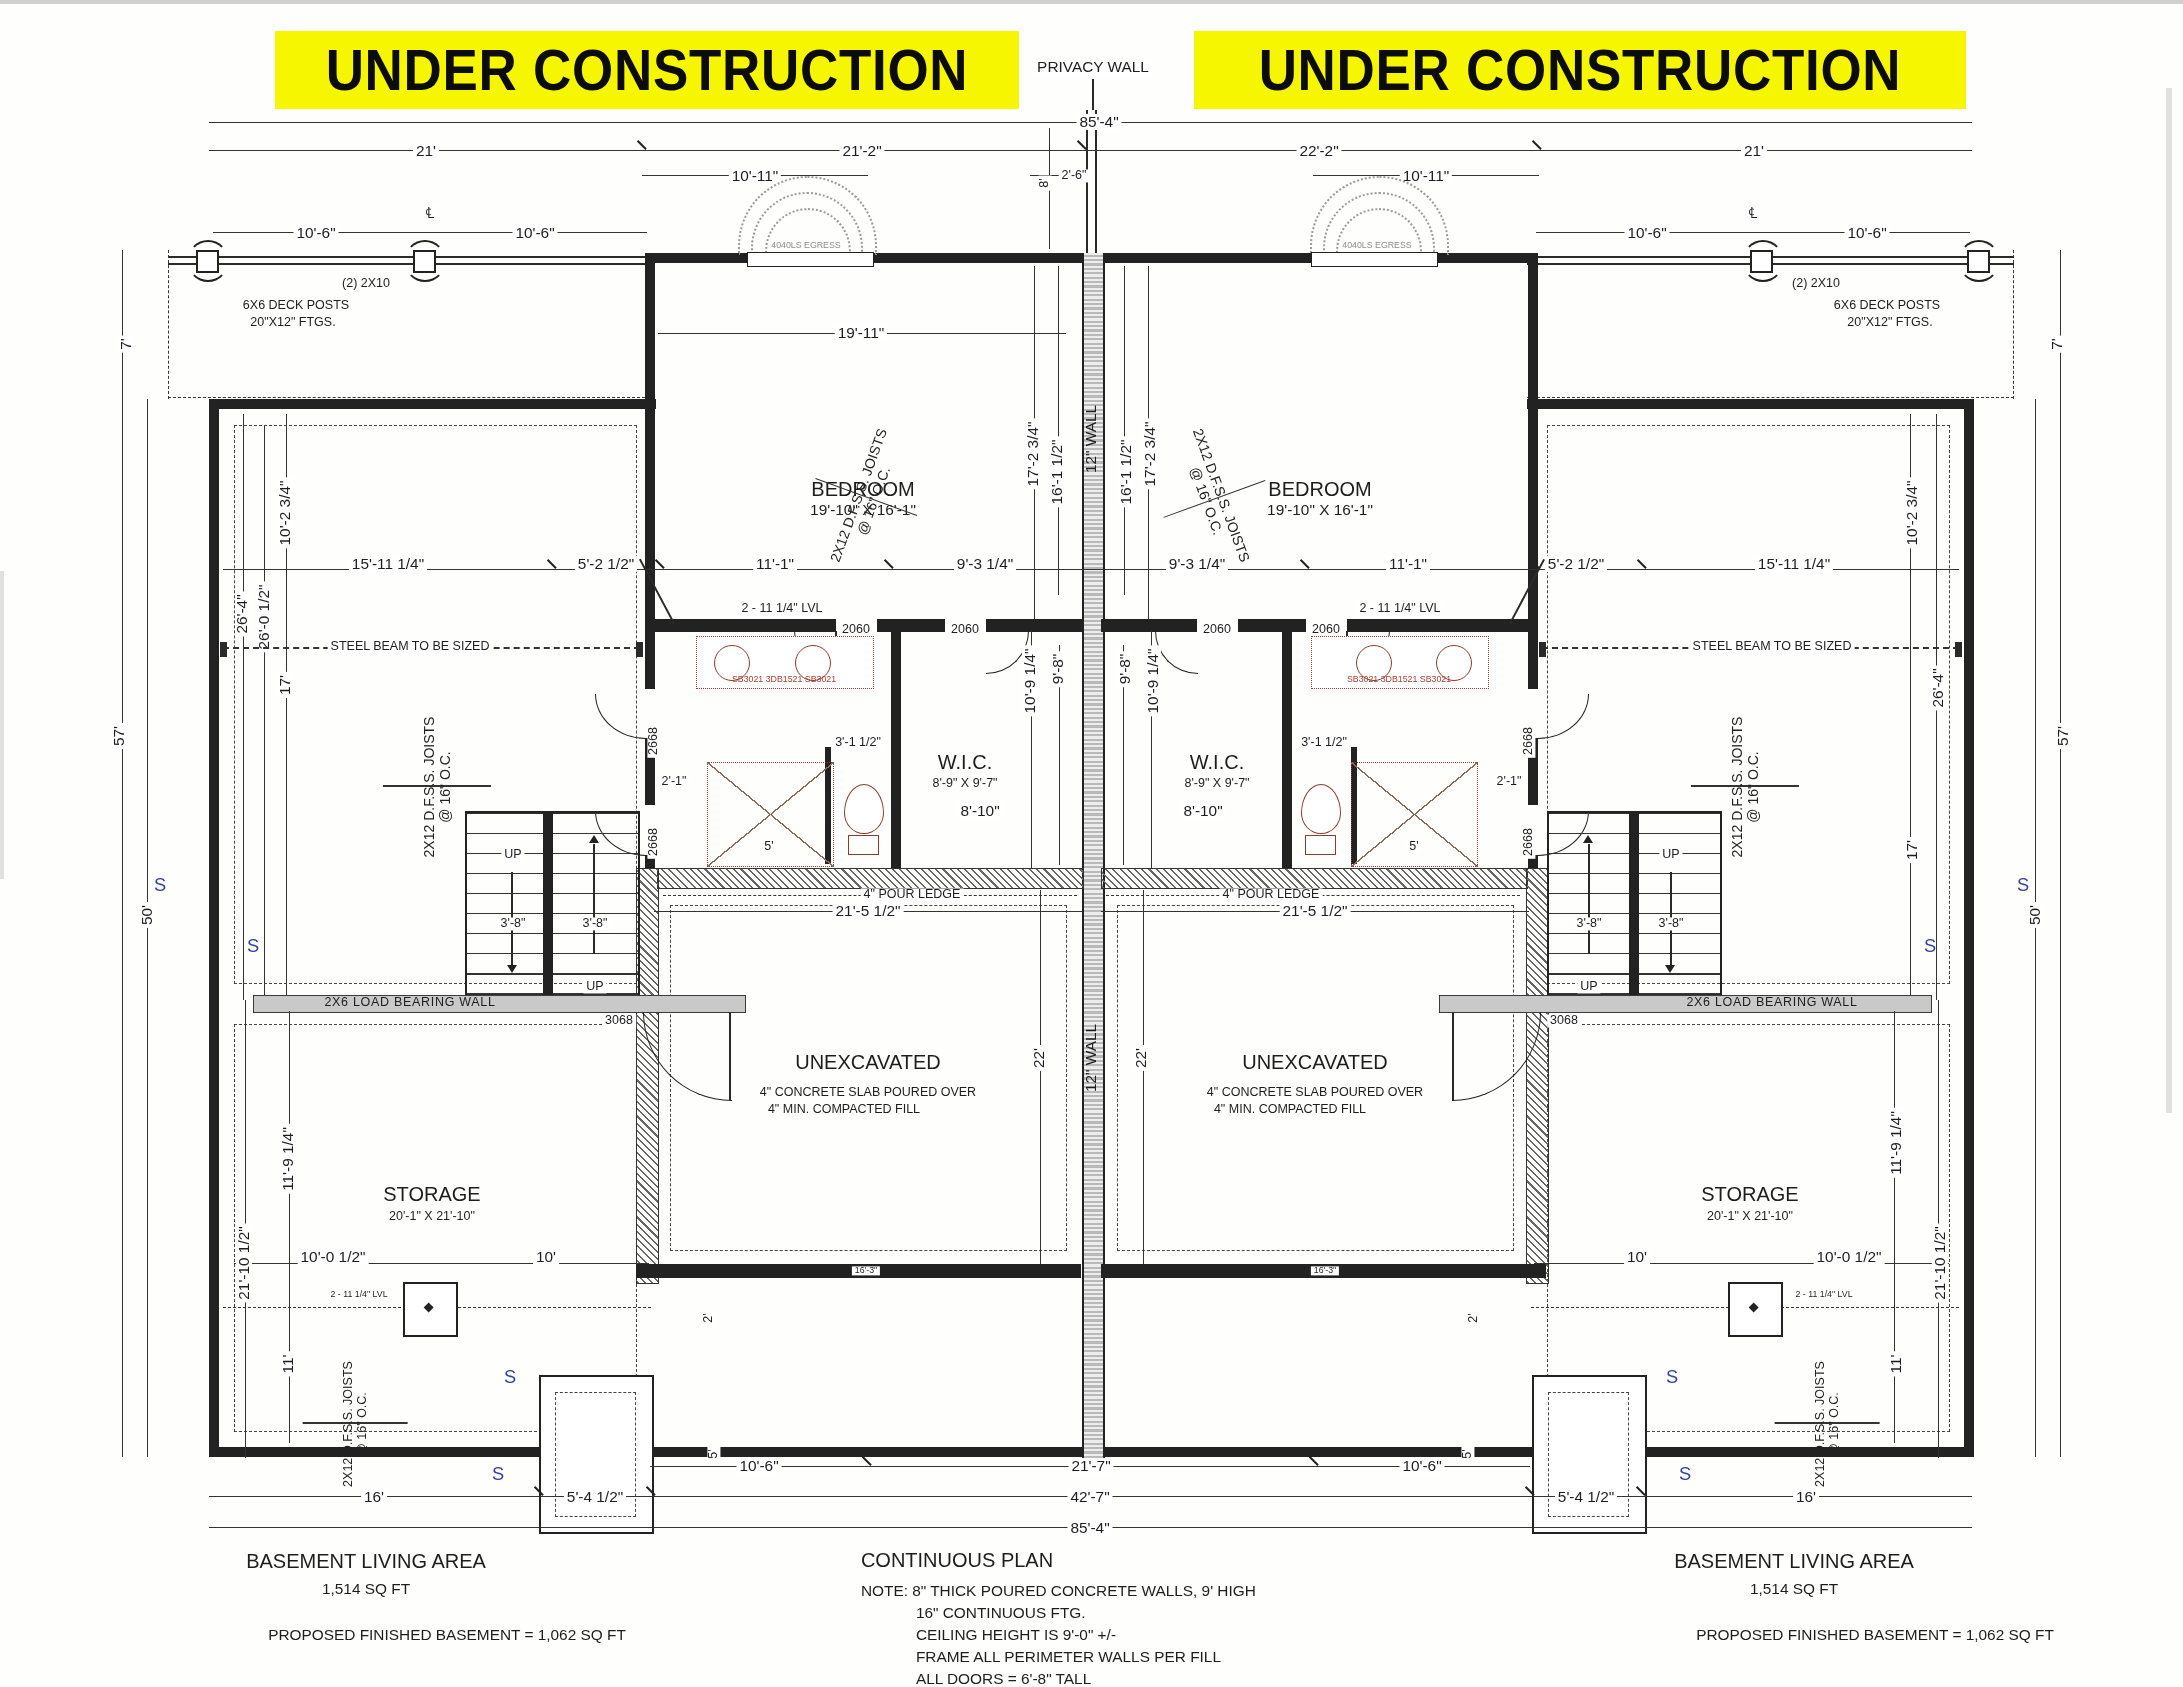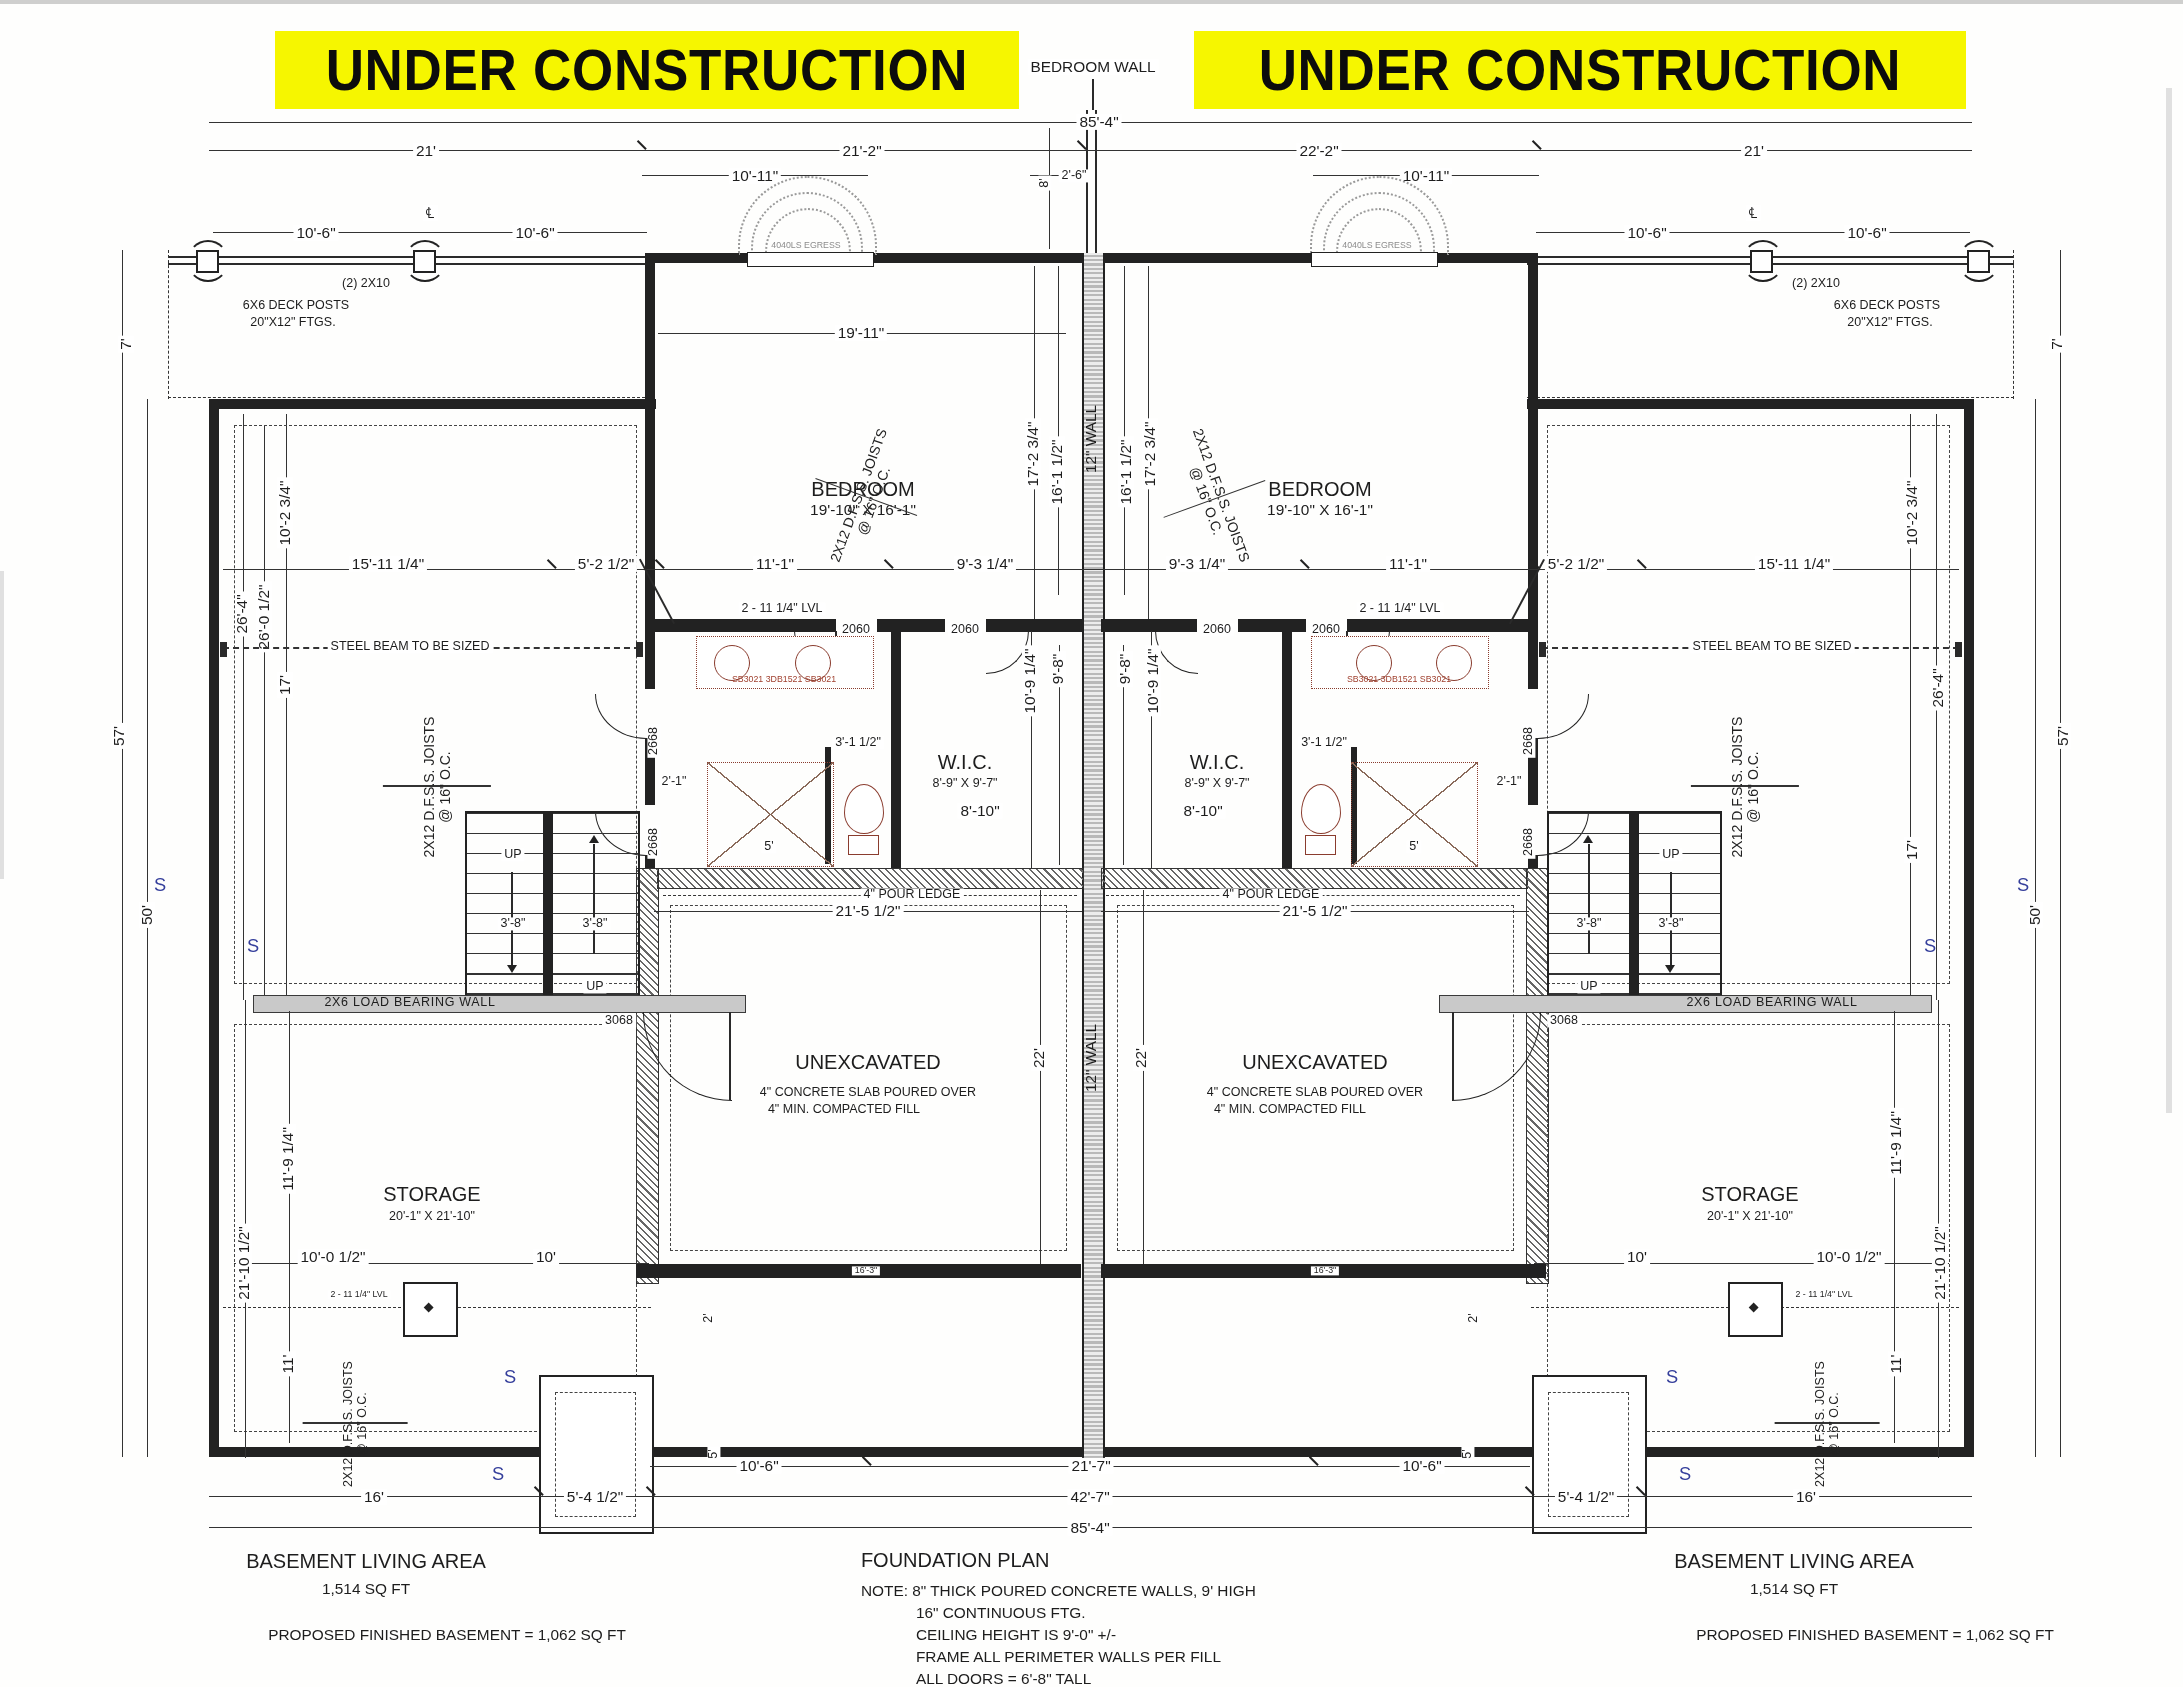--- a/index.html
+++ b/index.html
@@ -64,21 +64,21 @@
   <div class="artifact" style="left:2166px;top:88px;width:5.9px;height:1025px;opacity:.35"></div>
   <div class="artifact" style="left:0;top:571px;width:3.7px;height:308px;opacity:.35"></div>
 
   <div class="banner" style="left:275px;top:31px;width:744px;height:78px">
     <span>UNDER CONSTRUCTION</span>
     </div>
   <div class="banner" style="left:1194px;top:31px;width:772px;height:78px">
     <span>UNDER CONSTRUCTION</span>
     </div>
 
-  <span class="lbl" style="left:1093px;top:67px">BEDROOM WALL</span>
+  <span class="lbl" style="left:1093px;top:67px">PRIVACY WALL</span>
   <div class="wline" style="left:1092px;top:79px;width:1.5px;height:31px"></div>
   <div class="wline" style="left:1086px;top:110px;width:1.5px;height:144px"></div>
   <div class="wline" style="left:1095px;top:110px;width:1.5px;height:144px"></div>
   <div class="dimv" style="left:1049px;top:128px;height:121px"></div>
 
   <div class="dim" style="left:209px;top:122px;width:1763px"></div>
   <span class="lbl" style="left:1099px;top:122px">85'-4"</span>
   <div class="dim" style="left:209px;top:150px;width:1763px"></div>
   <div class="tk" style="left:636px;top:144px"></div>
   <div class="tk" style="left:1076px;top:144px"></div>
@@ -455,21 +455,21 @@
   <span class="lbl" style="left:595px;top:1497px">5'-4 1/2"</span>
   <span class="lbl" style="left:1090px;top:1497px">42'-7"</span>
   <span class="lbl" style="left:1586px;top:1497px">5'-4 1/2"</span>
   <span class="lbl" style="left:1806px;top:1497px">16'</span>
   <div class="dim" style="left:209px;top:1527px;width:1763px"></div>
   <span class="lbl" style="left:1090px;top:1528px">85'-4"</span>
 
   <span class="lbl lg nobg" style="left:366px;top:1561px">BASEMENT LIVING AREA</span>
   <span class="lbl nobg" style="left:366px;top:1589px">1,514 SQ FT</span>
   <span class="lbl nobg" style="left:447px;top:1635px">PROPOSED FINISHED BASEMENT = 1,062 SQ FT</span>
-  <span class="lbl lg nobg left" style="left:858px;top:1560px">FOUNDATION PLAN</span>
+  <span class="lbl lg nobg left" style="left:858px;top:1560px">CONTINUOUS PLAN</span>
   <span class="lbl nobg left" style="left:858px;top:1591px">NOTE: 8" THICK POURED CONCRETE WALLS, 9' HIGH</span>
   <span class="lbl nobg left" style="left:913px;top:1613px">16" CONTINUOUS FTG.</span>
   <span class="lbl nobg left" style="left:913px;top:1635px">CEILING HEIGHT IS 9'-0" +/-</span>
   <span class="lbl nobg left" style="left:913px;top:1657px">FRAME ALL PERIMETER WALLS PER FILL</span>
   <span class="lbl nobg left" style="left:913px;top:1679px">ALL DOORS = 6'-8" TALL</span>
   <span class="lbl lg nobg" style="left:1794px;top:1561px">BASEMENT LIVING AREA</span>
   <span class="lbl nobg" style="left:1794px;top:1589px">1,514 SQ FT</span>
   <span class="lbl nobg" style="left:1875px;top:1635px">PROPOSED FINISHED BASEMENT = 1,062 SQ FT</span>
 
 </div>

